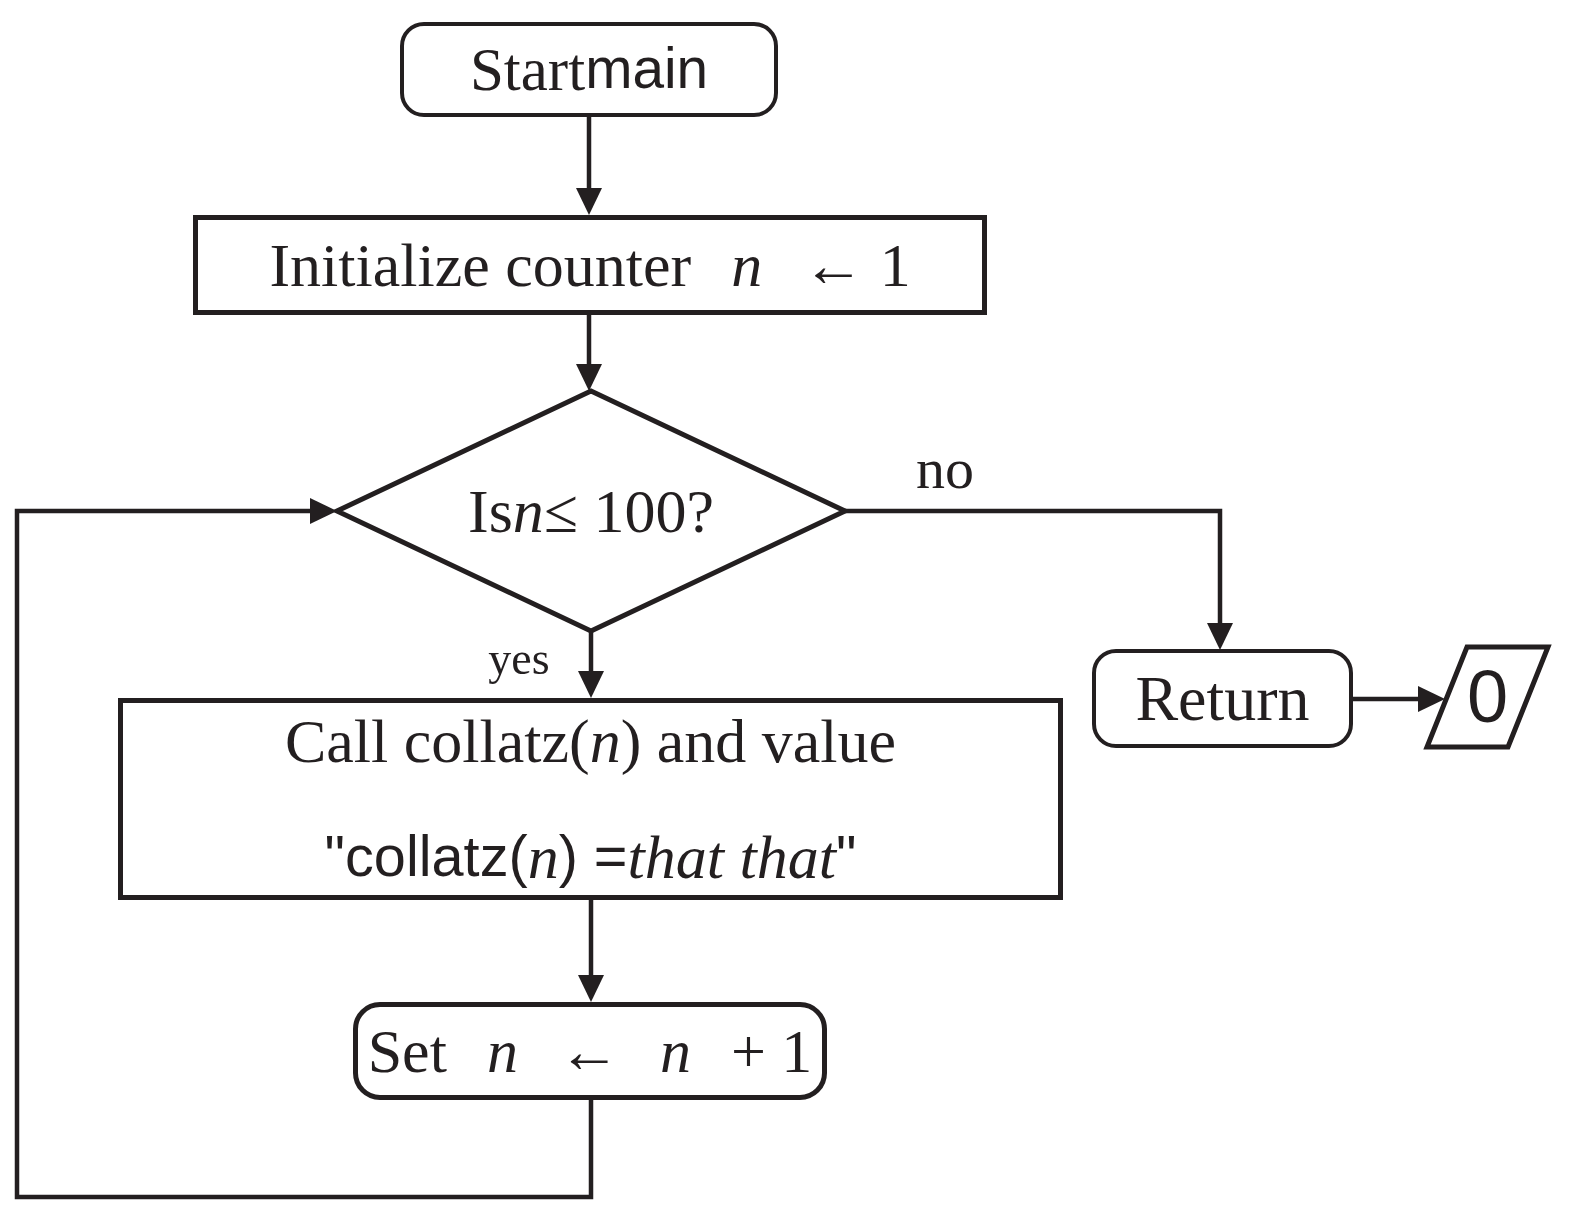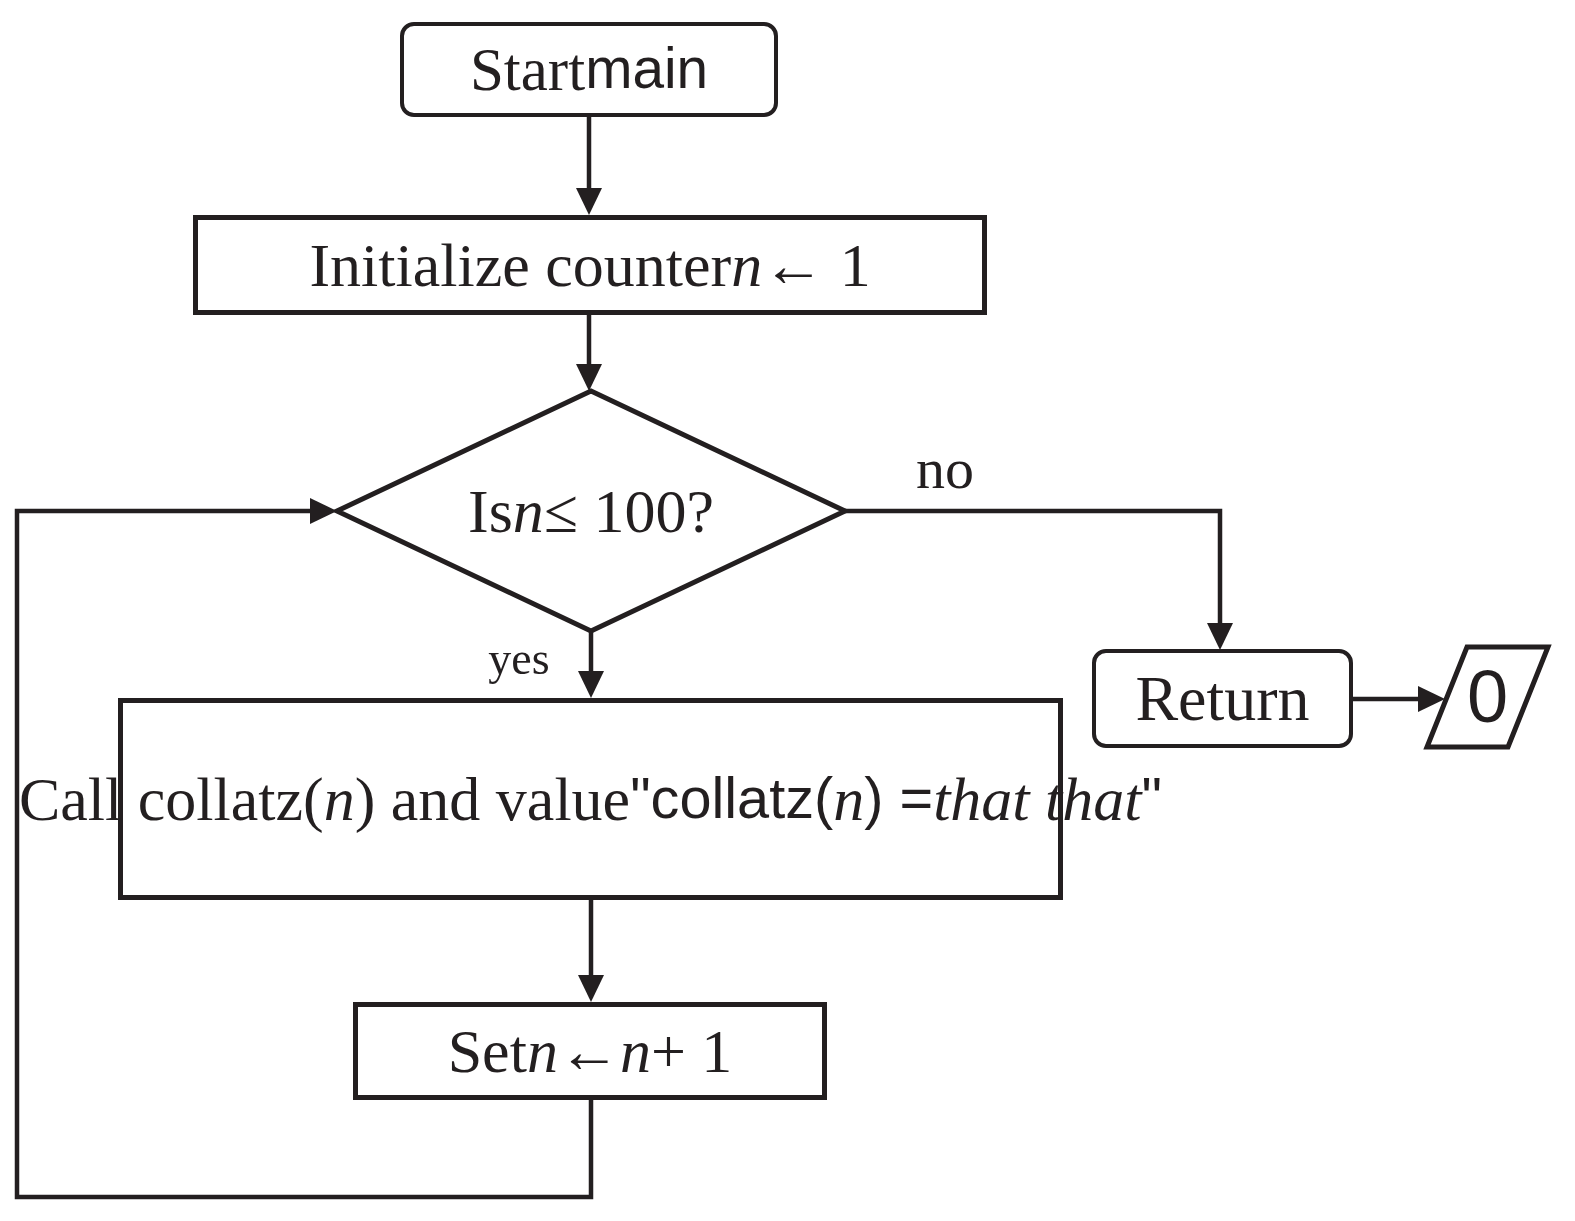--- a/index.html
+++ b/index.html
@@ -37,34 +37,34 @@
     position: absolute;
     box-sizing: border-box;
     display: flex;
     align-items: center;
     justify-content: center;
     background: #ffffff;
     font-size: 62px;
     line-height: 1;
     white-space: nowrap;
   }
-  .rect  { border: 5px solid var(--ink); }
-  .round { border: 4px solid var(--ink); border-radius: 14px; }
+  .rect  { border: 5px solid var(--ink); gap: 40px; }
+  .round { border: 4px solid var(--ink); border-radius: 24px; }
   .plain { background: transparent; }
   .it   { font-style: italic; }
   .mono {
     font-family: Liberation Sans, sans-serif;
     font-size: 0.93em;
   }
   .node-start  { left: 400px; top: 22px;  width: 378px; height: 95px;  font-size: 61px; }
   .node-init   { left: 193px; top: 215px; width: 794px; height: 100px; }
   .decision-text { left: 337px; top: 463px; width: 508px; height: 96px; }
-  .node-call   { left: 118px; top: 698px; width: 945px; height: 202px; flex-direction: row; }
+  .node-call   { left: 118px; top: 698px; width: 945px; height: 202px; flex-direction: column; }
   .node-call .row { height: 97px; display: flex; align-items: center; justify-content: center; }
-  .node-set    { left: 353px; top: 1002px; width: 474px; height: 98px; }
+  .node-set    { left: 353px; top: 1002px; width: 474px; height: 98px; border-radius: 27px; }
   .node-return { left: 1092px; top: 649px; width: 261px; height: 99px; font-size: 64px; }
   .output-text { left: 1427px; top: 647px; width: 121px; height: 100px; font-size: 74px; }
   .label-no    { left: 900px; top: 438px; width: 90px;  height: 62px; font-size: 58px; }
   .label-yes   { left: 464px; top: 626px; width: 110px; height: 66px; font-size: 46px; }
 </style>
 </head>
 <body>
 
 <div class="canvas">
 

